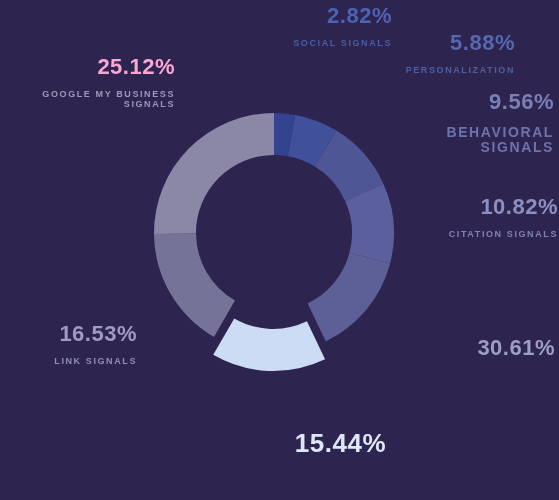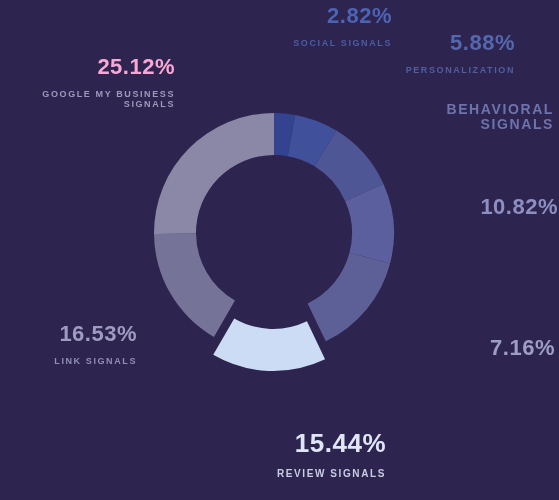--- a/index.html
+++ b/index.html
@@ -104,35 +104,36 @@
     <span class="pct">2.82%</span>
     <span class="name">SOCIAL SIGNALS</span>
   </div>
 
   <div class="label" id="label-personalization">
     <span class="pct">5.88%</span>
     <span class="name">PERSONALIZATION</span>
   </div>
 
   <div class="label" id="label-behavioral">
+    <span class="pct">9.56%</span>
     <span class="name">BEHAVIORAL
 SIGNALS</span>
   </div>
 
   <div class="label" id="label-citation">
     <span class="pct">10.82%</span>
+    <span class="name">CITATION SIGNALS</span>
   </div>
 
   <div class="label" id="label-onpage">
-    <span class="pct">7.16%</span>
+    <span class="pct">30.61%</span>
   </div>
 
   <div class="label" id="label-review">
     <span class="pct">15.44%</span>
-    <span class="name">REVIEW SIGNALS</span>
   </div>
 
   <div class="label" id="label-link">
     <span class="pct">16.53%</span>
     <span class="name">LINK SIGNALS</span>
   </div>
 
   <div class="label" id="label-gmb">
     <span class="pct">25.12%</span>
     <span class="name">GOOGLE MY BUSINESS

